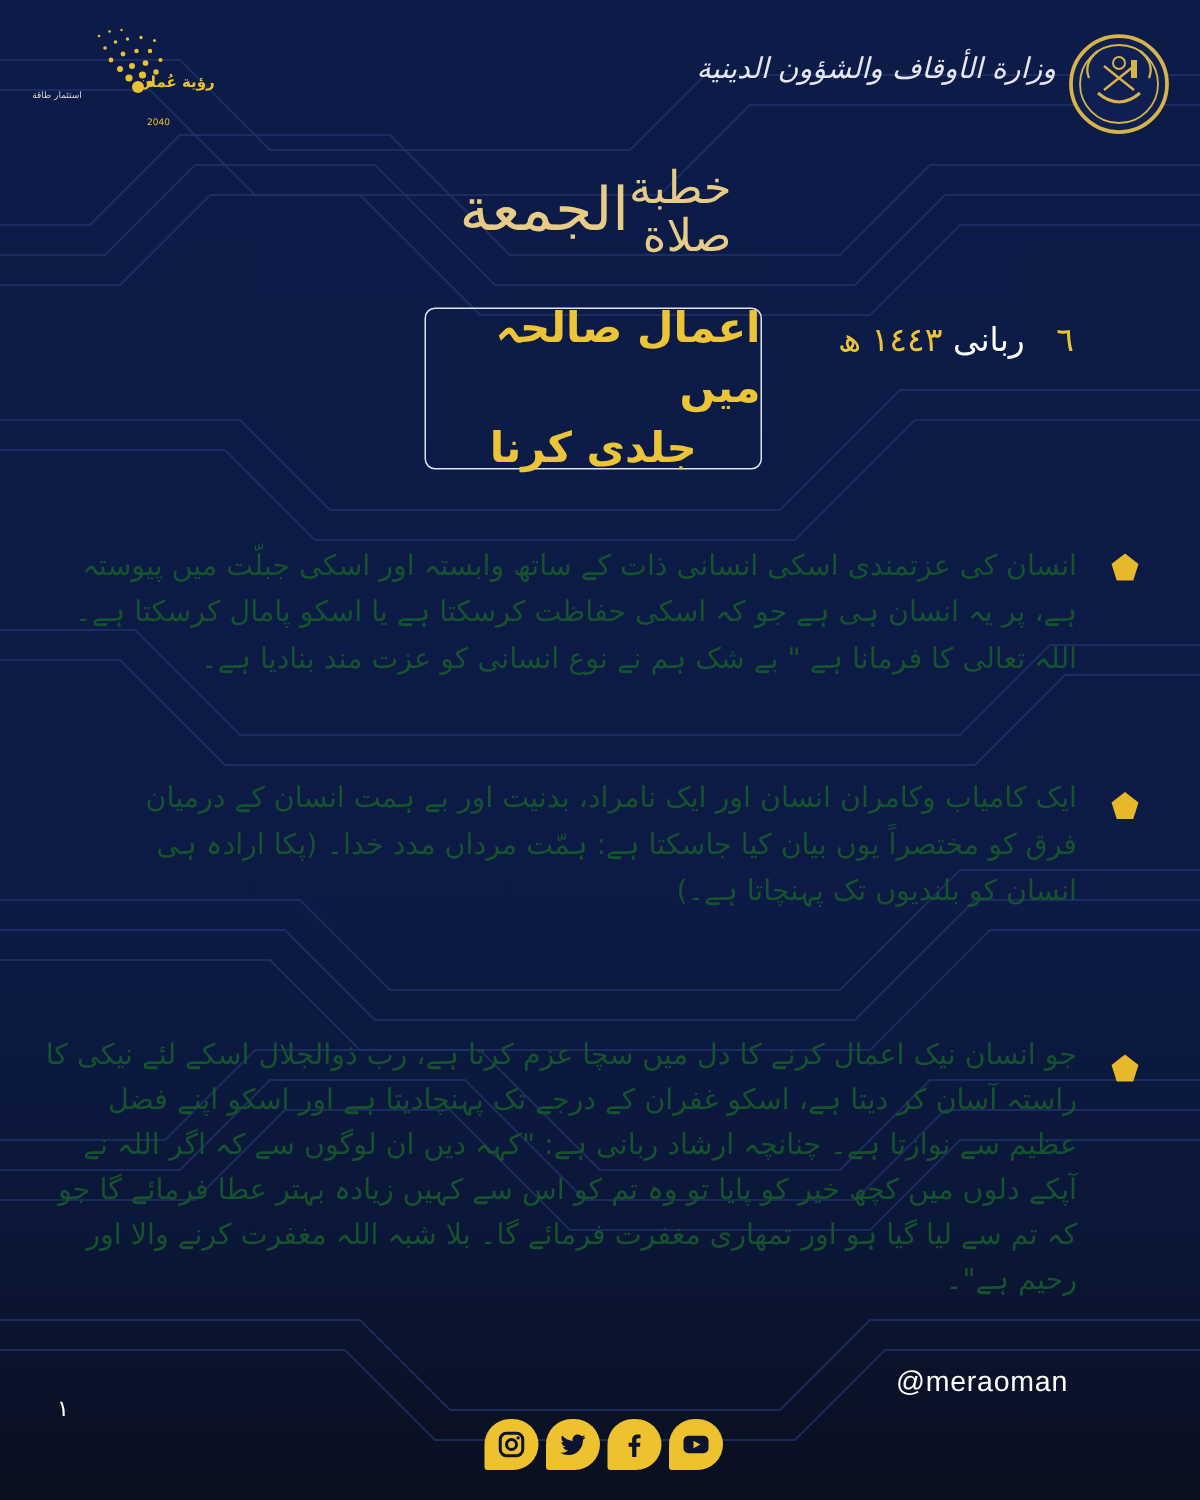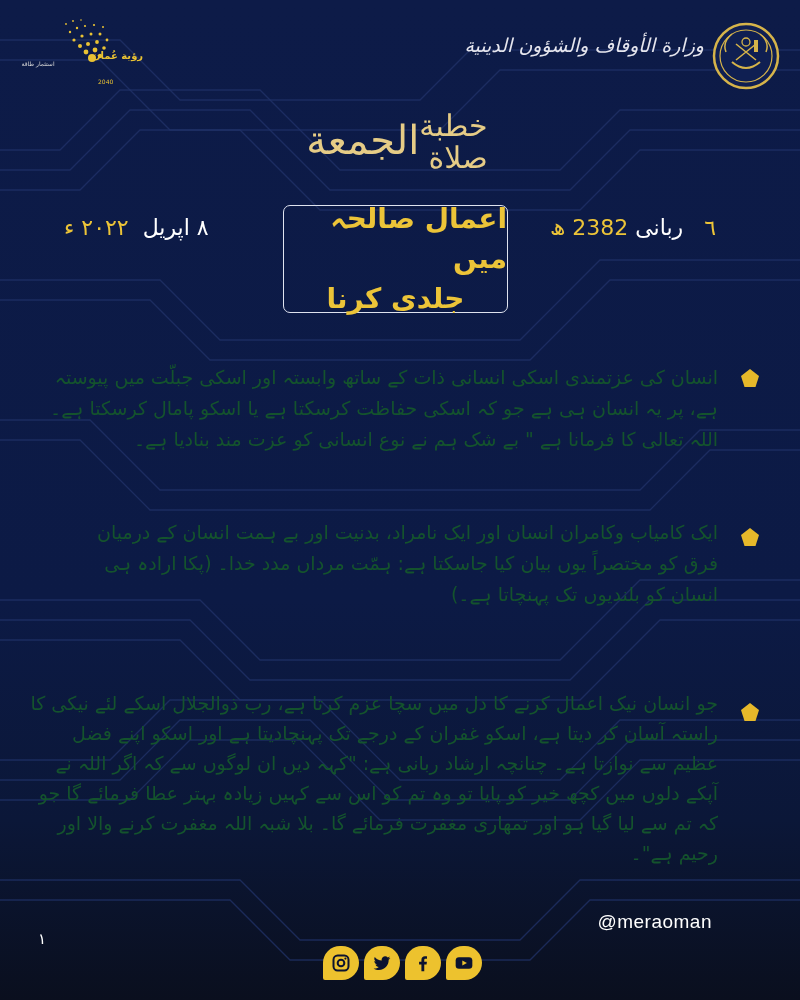--- a/index.html
+++ b/index.html
@@ -164,28 +164,22 @@
 
 <div class="calligraphy">
   <span class="l1">خطبة صلاة</span>
   <span class="l2">الجمعة</span>
 </div>
 
 <div class="date-row">
   <div class="hijri">
     <span class="gold">٦</span>&nbsp;&nbsp;
     <span class="white">ربانی</span>
-    <span class="gold">2382</span>
+    <span class="gold">١٤٤٣</span>
     <span class="gold">ھ</span>
-  </div>
-  <div class="gregorian">
-    <span class="white">٨</span>
-    <span class="white">اپریل</span>&nbsp;
-    <span class="gold">٢٠٢٢</span>
-    <span class="gold">ء</span>
   </div>
 </div>
 
 <div class="topic-box">
   <span>اعمال صالحہ میں</span>
   <span>جلدی کرنا</span>
 </div>
 
 <div class="para p1">
   <svg class="bullet" viewBox="0 0 20 20">

